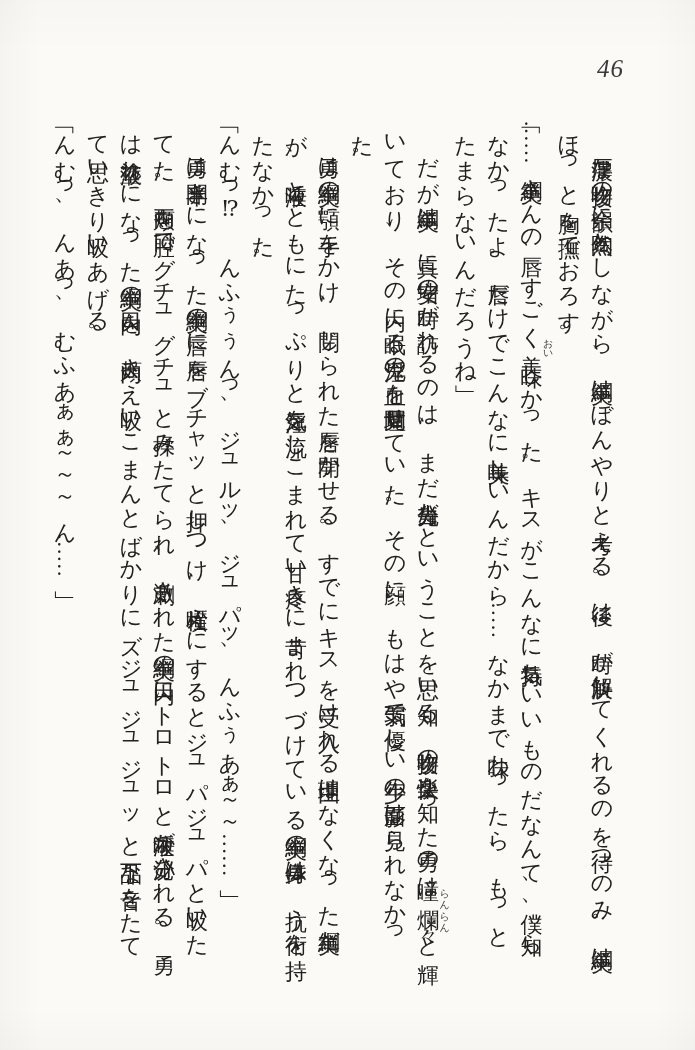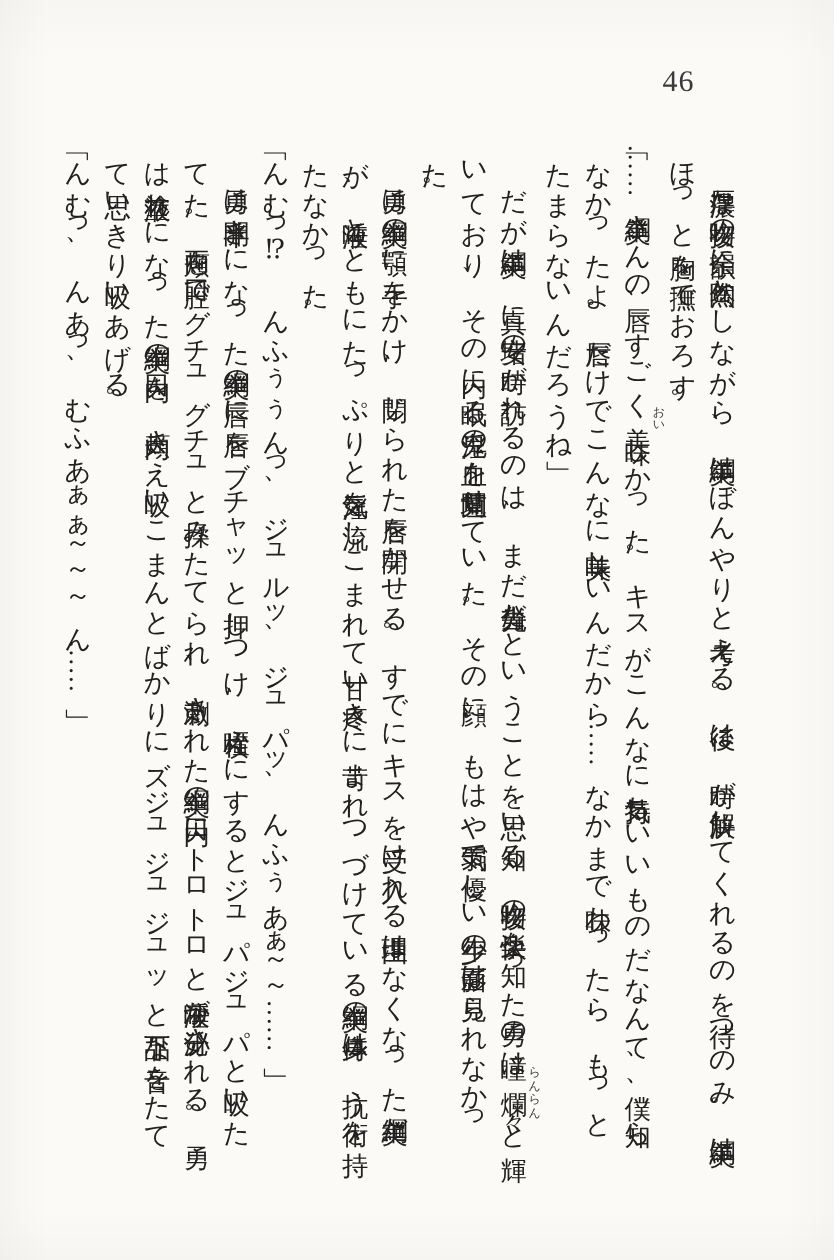--- a/index.html
+++ b/index.html
@@ -19,22 +19,23 @@
     position: absolute;
     inset: 0;
     background:
       linear-gradient(90deg, rgba(0,0,0,0.025) 0%, rgba(0,0,0,0) 6%, rgba(0,0,0,0) 94%, rgba(0,0,0,0.02) 100%),
       linear-gradient(180deg, rgba(0,0,0,0.015) 0%, rgba(0,0,0,0) 5%, rgba(0,0,0,0) 96%, rgba(0,0,0,0.02) 100%);
     pointer-events: none;
   }
   .page-number {
     position: absolute;
     top: 55px;
-    left: 552px;
+    left: 597px;
     font-size: 25px;
+    font-style: italic;
     color: #3a3a3a;
     letter-spacing: 1px;
   }
   .text-block {
     position: absolute;
     top: 120px;
     right: 76px;
     height: 840px;
     writing-mode: vertical-rl;
     text-orientation: mixed;

